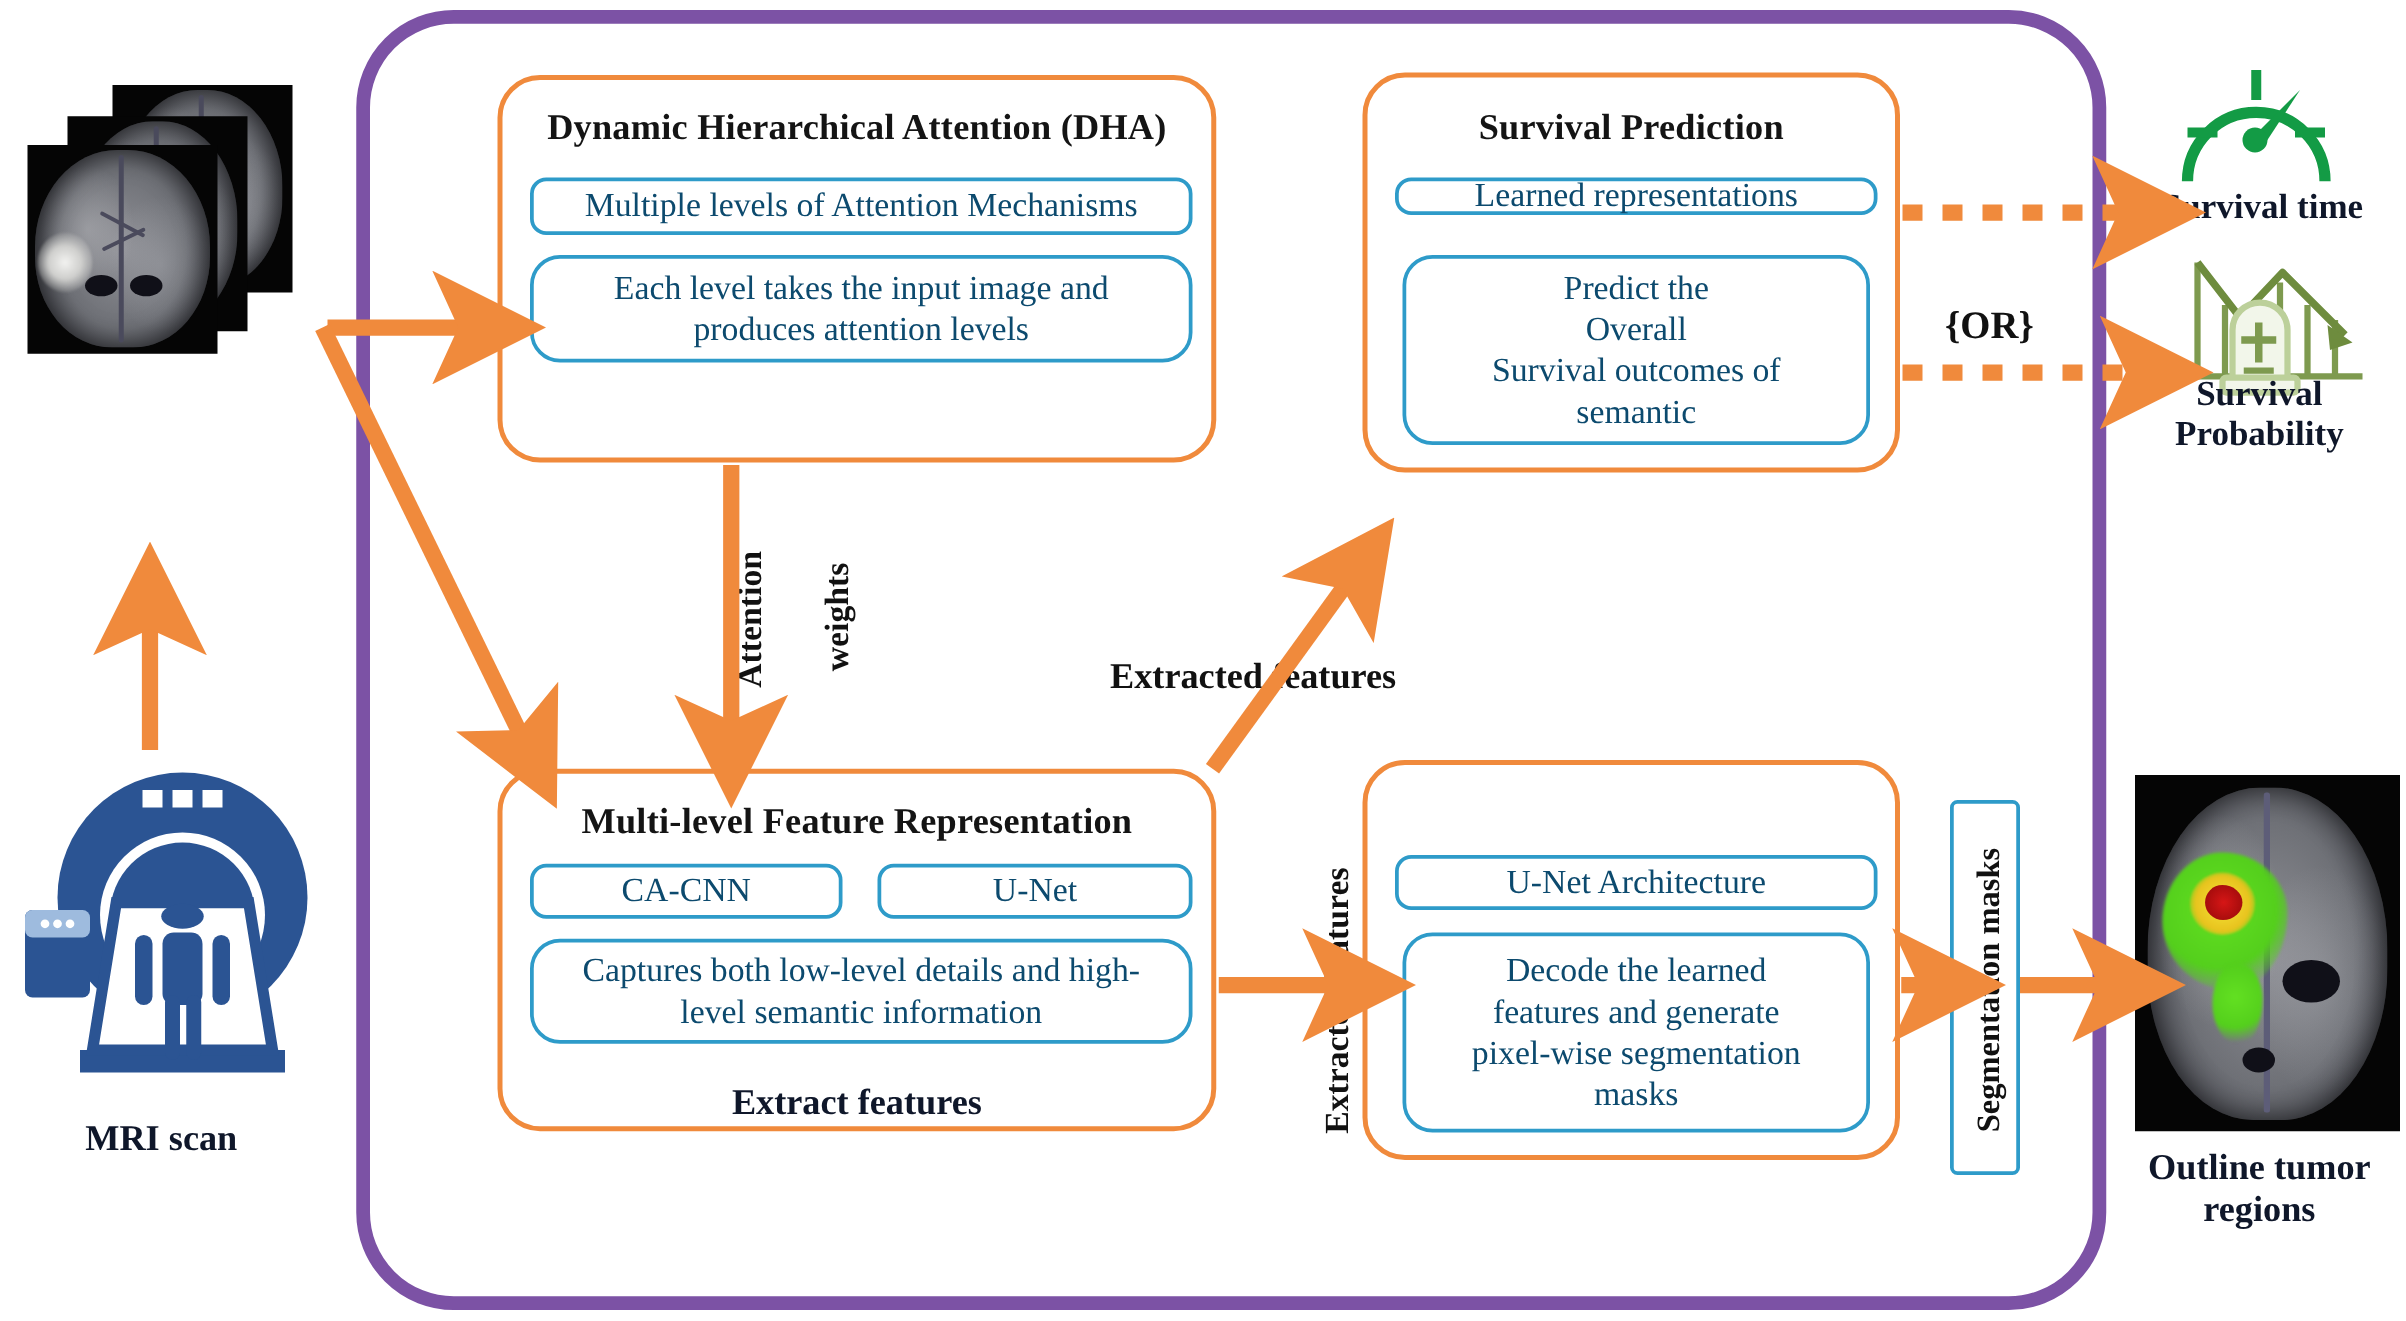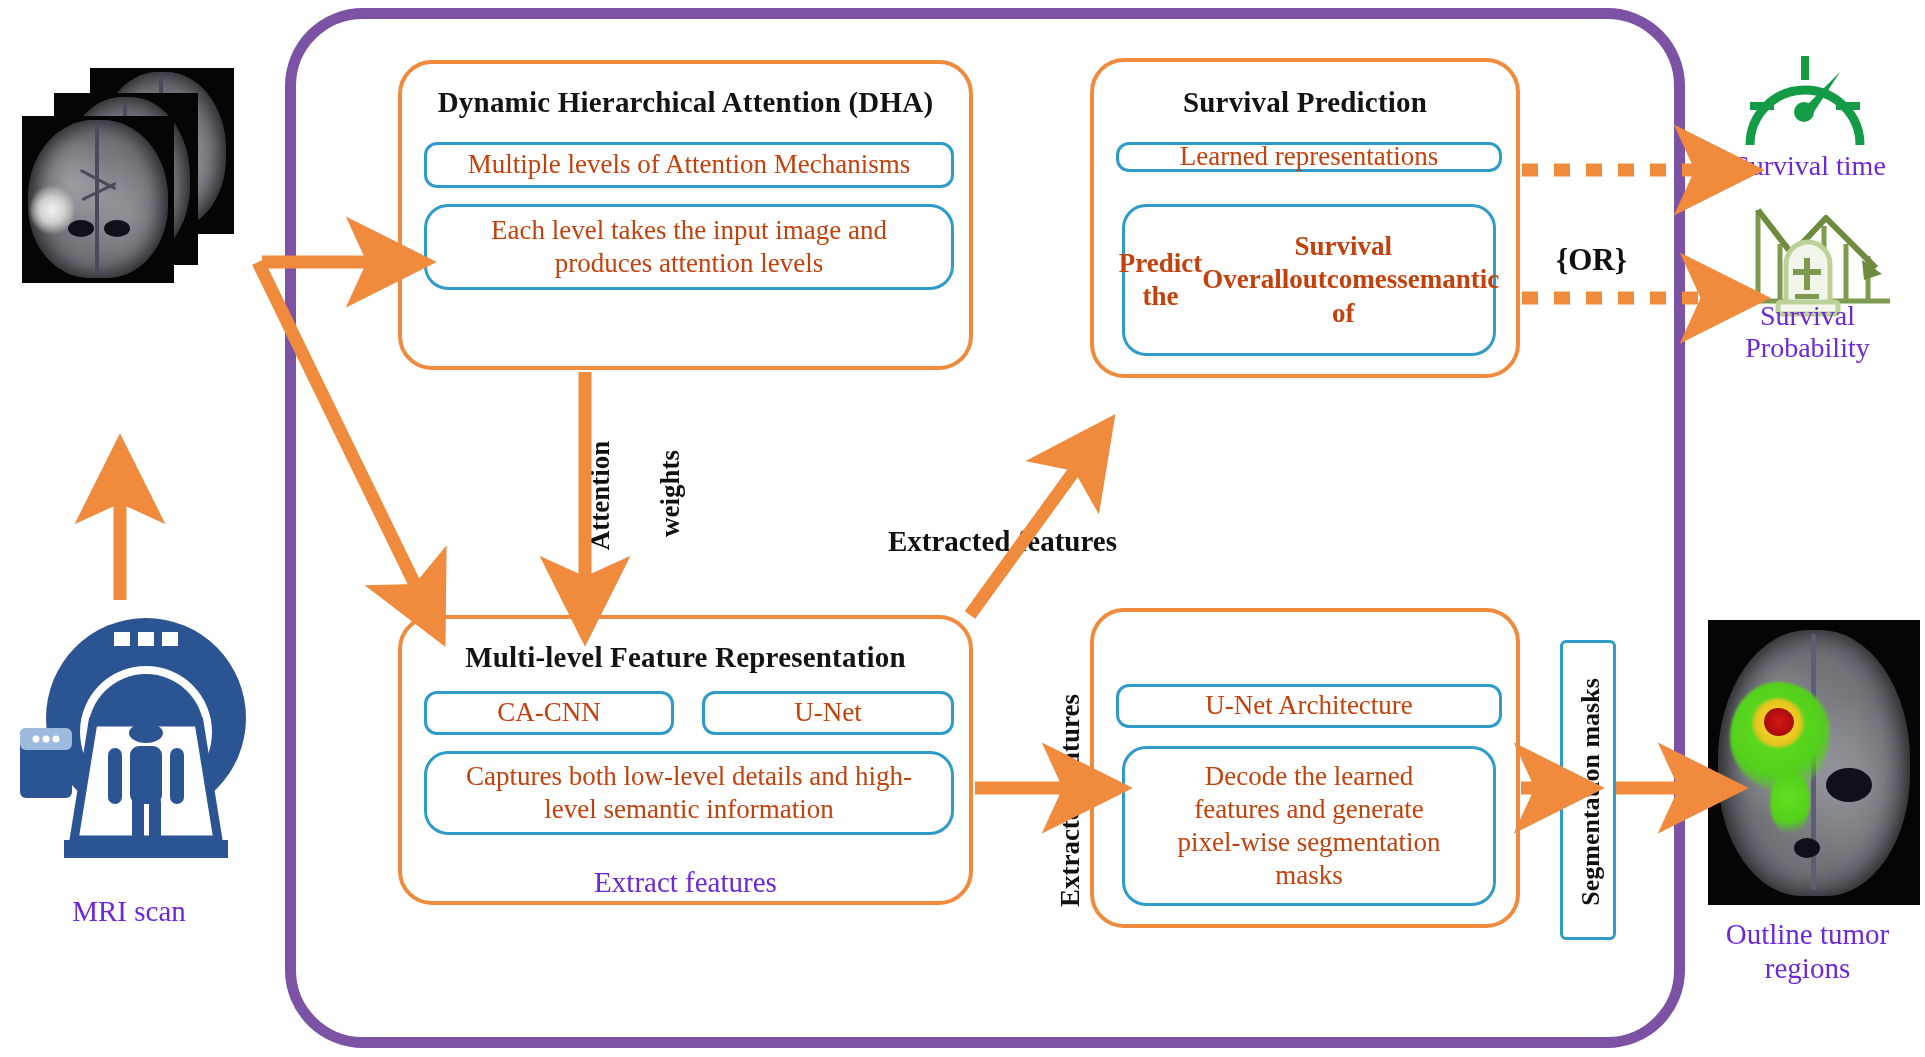--- a/index.html
+++ b/index.html
@@ -24,26 +24,26 @@
   .panel-title{
     position:absolute;left:0;right:0;text-align:center;
     font-weight:bold;font-size:29px;letter-spacing:.2px;color:#141414;
   }
 
   
   .bbox{
     position:absolute;box-sizing:border-box;
     border:3px solid #2E9BC9;border-radius:13px;background:#fff;
     display:flex;align-items:center;justify-content:center;text-align:center;
-    font-size:27px;line-height:1.23;color:#c2410c;padding:2px 8px;
+    font-size:27px;line-height:1.23;color:#0c4a6e;padding:2px 8px;
   }
   .bbox.r{border-radius:24px;}
 
   
-  .cap{position:absolute;text-align:center;font-weight:normal;font-size:29px;color:#6d28d9;line-height:1.16;}
+  .cap{position:absolute;text-align:center;font-weight:bold;font-size:29px;color:#0f172a;line-height:1.16;}
 
   
   .vlabel{
     position:absolute;font-weight:bold;font-size:27px;color:#111;
     transform:rotate(-90deg);transform-origin:50% 50%;white-space:nowrap;
     text-align:center;
   }
 
   .hlabel{position:absolute;font-weight:bold;font-size:29px;color:#111;white-space:nowrap;}
 
@@ -143,21 +143,21 @@
     <div class="bbox" style="left:22px;top:78px;width:530px;height:46px;">Multiple levels of Attention Mechanisms</div>
     <div class="bbox r" style="left:22px;top:140px;width:530px;height:86px;flex-direction:column;">
       <span>Each level takes the input image and</span>
       <span>produces attention levels</span>
     </div>
   </div>
 
   <div class="panel" style="left:1090px;top:58px;width:430px;height:320px;">
     <div class="panel-title" style="top:24px;">Survival Prediction</div>
     <div class="bbox" style="left:22px;top:80px;width:386px;height:30px;">Learned representations</div>
-    <div class="bbox r" style="left:28px;top:142px;width:374px;height:152px;flex-direction:row;font-weight:bold;">
+    <div class="bbox r" style="left:28px;top:142px;width:374px;height:152px;flex-direction:column;">
       <span>Predict the</span>
       <span>Overall</span>
       <span>Survival outcomes of</span>
       <span>semantic</span>
     </div>
   </div>
 
   <div class="panel" style="left:398px;top:615px;width:575px;height:290px;">
     <div class="panel-title" style="top:22px;">Multi-level Feature Representation</div>
     <div class="bbox" style="left:22px;top:72px;width:250px;height:44px;">CA-CNN</div>

